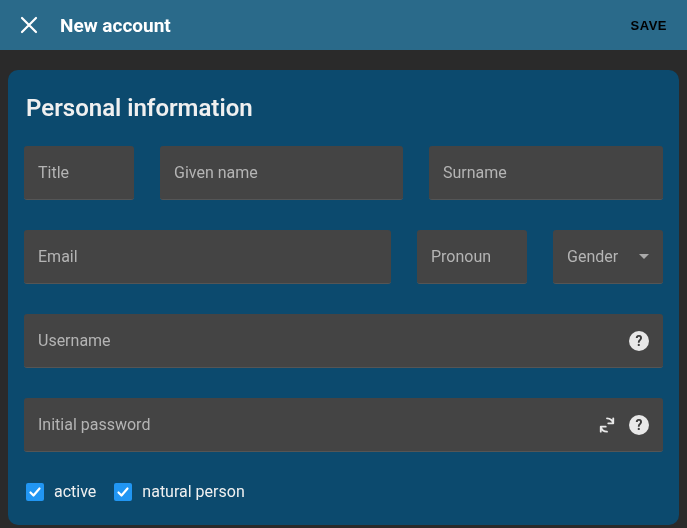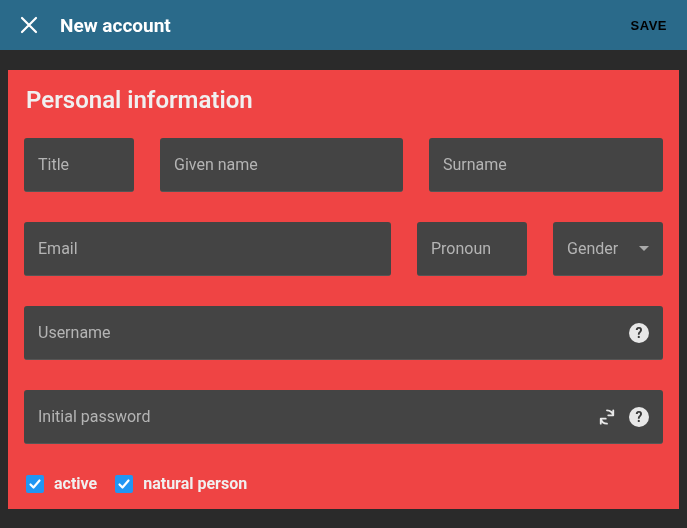--- a/index.html
+++ b/index.html
@@ -33,23 +33,23 @@
       font-size: 13px;
       font-weight: 700;
       letter-spacing: 0.5px;
       color: #000000;
       cursor: pointer;
       background: none;
       border: none;
     }
     .card {
       margin: 20px 8px 8px 8px;
-      background: #ef4444;
-      border-radius: 0;
-      padding: 16px 16px;
+      background: #0c4a6e;
+      border-radius: 10px;
+      padding: 24px 16px;
     }
     .section-title {
       font-size: 24px;
       font-weight: 600;
       color: #f0f0f0;
       margin-bottom: 24px;
       padding-left: 2px;
     }
     .row {
       display: flex;
@@ -113,21 +113,21 @@
       height: 18px;
       background: #2196f3;
       display: flex;
       align-items: center;
       justify-content: center;
       border-radius: 2px;
     }
     .checkbox svg { display: block; }
     .checkbox-label {
       font-size: 16px;
-      font-weight: 700;
+      font-weight: 400;
       color: #f0f0f0;
     }
     .w-title { width: 110px; }
     .w-given { flex: 1; }
     .w-surname { width: 234px; }
     .w-email { flex: 1; }
     .w-pronoun { width: 110px; }
     .w-gender { width: 110px; }
     .w-full { flex: 1; }
   </style>

